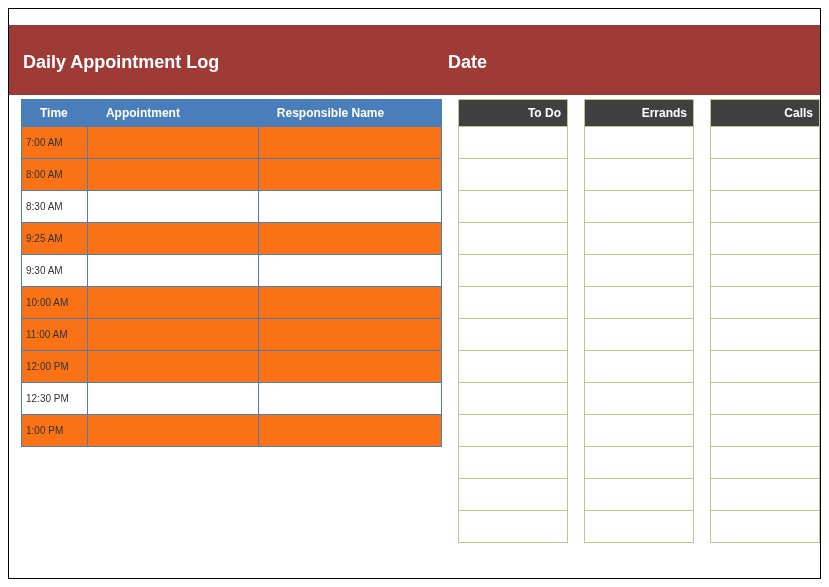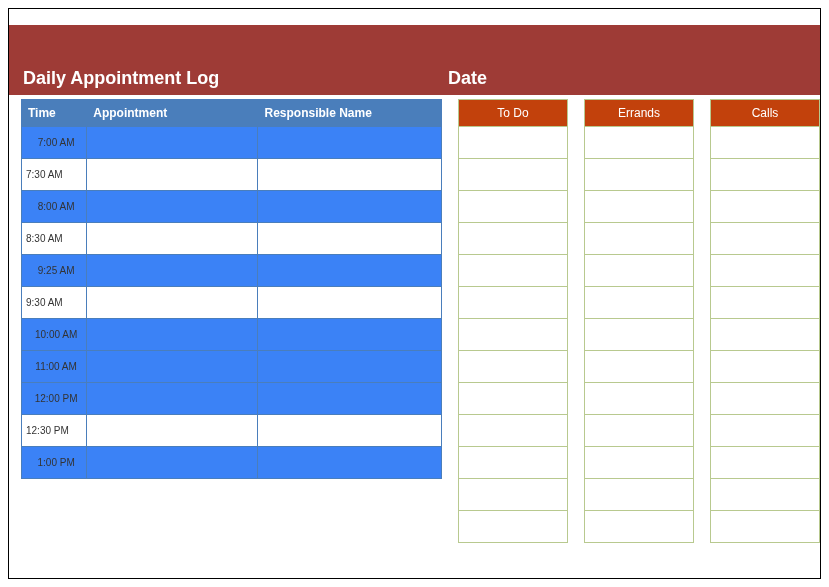--- a/index.html
+++ b/index.html
@@ -14,21 +14,21 @@
     height: 571px;
     overflow: hidden;
     position: relative;
   }
   .header-banner {
     background: #9e3b36;
     height: 70px;
     margin-top: 16px;
     display: flex;
     align-items: flex-end;
-    padding-bottom: 6px;
+    padding-bottom: 22px;
     color: #fff;
   }
   .banner-title {
     font-size: 18px;
     font-weight: bold;
     padding-left: 14px;
     width: 425px;
   }
   .banner-date {
     font-size: 18px;
@@ -46,56 +46,55 @@
   .appt-table {
     border-collapse: collapse;
     width: 100%;
   }
   .appt-table th {
     background: #4a7ebb;
     color: #fff;
     font-size: 12px;
     font-weight: bold;
     text-align: left;
-    padding: 6px 6px;
+    padding: 6px 18px;
     border: 1px solid #4a7ebb;
   }
   .appt-table th.col-time { width: 64px; }
   .appt-table th.col-appt { width: 168px; }
   .appt-table th.col-resp { width: 180px; }
   .appt-table td {
     border: 1px solid #4a7ebb;
     height: 32px;
     font-size: 10px;
     color: #333;
     padding-left: 4px;
     vertical-align: middle;
   }
   .appt-table tr.alt td {
-    background: #3b82f6;
-    text-align: center;
+    background: #f97316;
   }
   .right-panel {
     display: flex;
     margin-left: 16px;
     gap: 16px;
   }
   .side-col {
     width: 110px;
   }
   .side-table {
     border-collapse: collapse;
     width: 100%;
   }
   .side-table th {
-    background: #c2410c;
+    background: #404040;
     color: #fff;
     font-size: 12px;
-    font-weight: normal;
-    text-align: center;
+    font-weight: bold;
+    text-align: right;
     padding: 6px 6px;
     border: 1px solid #b8c98f;
   }
   .side-table td {
     border: 1px solid #b8c98f;
     height: 32px;
     background: #fff;
   }
 </style>
 </head>
@@ -118,25 +117,20 @@
             <th class="col-appt">Appointment</th>
             <th class="col-resp">Responsible Name</th>
           </tr>
         </thead>
         <tbody>
             <tr class="alt">
               <td>7:00 AM</td>
               <td></td>
               <td></td>
             </tr>
-            <tr>
-              <td>7:30 AM</td>
-              <td></td>
-              <td></td>
-            </tr>
             <tr class="alt">
               <td>8:00 AM</td>
               <td></td>
               <td></td>
             </tr>
             <tr>
               <td>8:30 AM</td>
               <td></td>
               <td></td>
             </tr>

